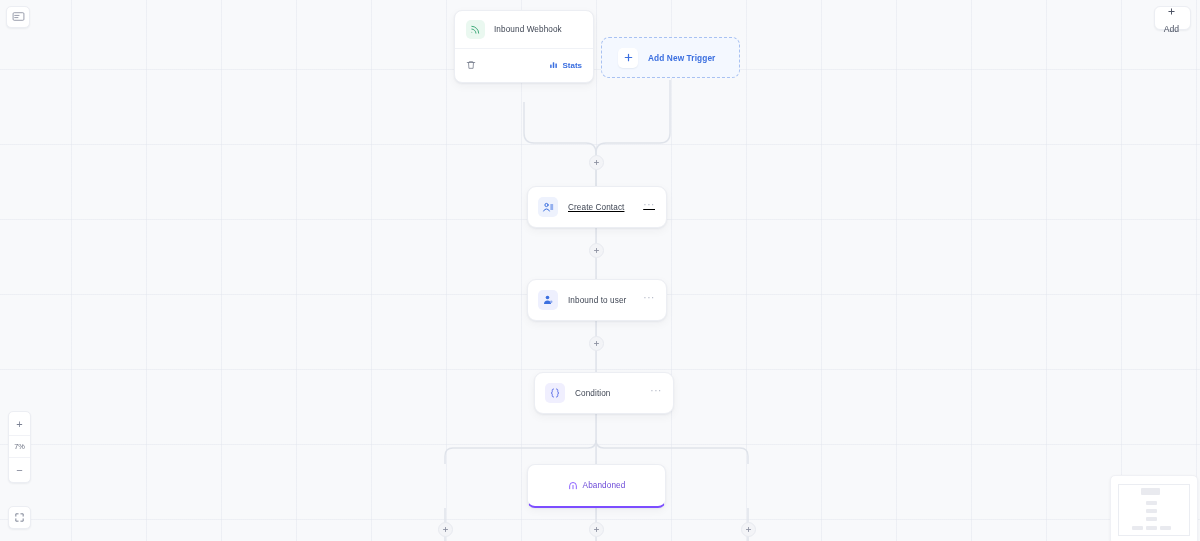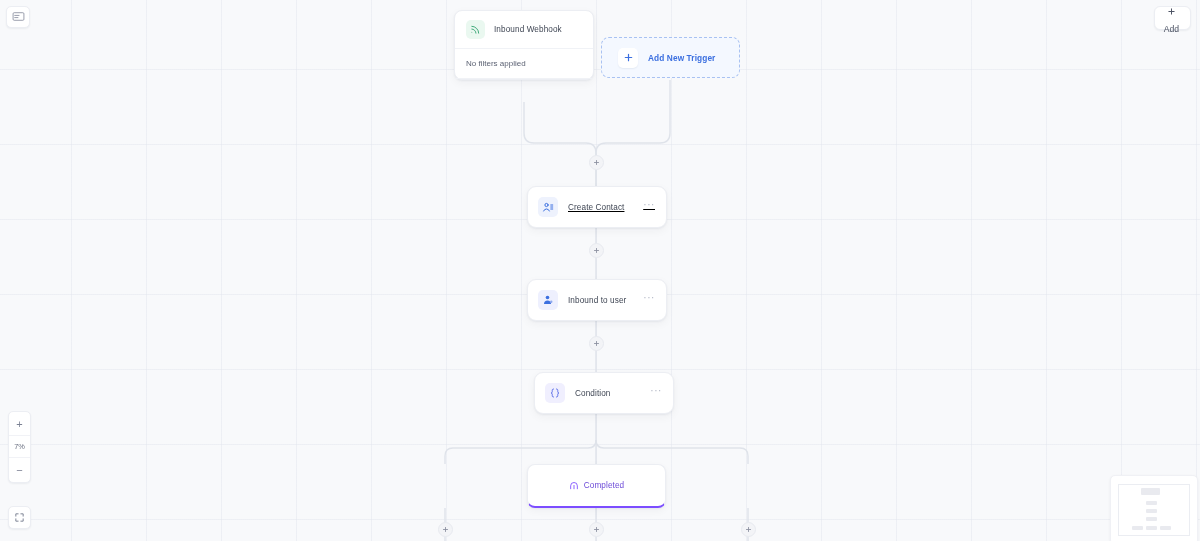--- a/index.html
+++ b/index.html
@@ -234,21 +234,37 @@
     <div class="trig-head">
       <span class="trig-ico">
         <svg width="11" height="11" viewBox="0 0 24 24" fill="none" stroke="#3aa776" stroke-width="2.1" stroke-linecap="round">
           <path d="M4 19a1 1 0 100-2 1 1 0 000 2z" fill="#3aa776" stroke="none"></path>
           <path d="M4 11a9 9 0 019 9"></path>
           <path d="M4 5a15 15 0 0115 15"></path>
         </svg>
       </span>
       <span class="trig-title">Inbound Webhook</span>
     </div>
-    <div class="trig-body">No filters applied</div>
+    <div class="trig-foot">
+      <span>
+        <svg width="10" height="10" viewBox="0 0 24 24" fill="none" stroke="#767c8c" stroke-width="1.9" stroke-linecap="round">
+          <path d="M3 6h18M8 6V4h8v2M6 6l1 14h10l1-14"></path>
+        </svg>
+      </span>
+      <span class="stats-link">
+        <span>
+          <svg width="9" height="9" viewBox="0 0 24 24" fill="#3b6fe0">
+            <rect x="3" y="12" width="4" height="9" rx="1"></rect>
+            <rect x="10" y="6" width="4" height="15" rx="1"></rect>
+            <rect x="17" y="9" width="4" height="12" rx="1"></rect>
+          </svg>
+        </span>
+        <span>Stats</span>
+      </span>
+    </div>
   </div>
 
   <div id="add-trigger-node">
     <span class="plus-chip">
       <svg width="11" height="11" viewBox="0 0 24 24" fill="none" stroke="#3b6fe0" stroke-width="2.6" stroke-linecap="round">
         <path d="M12 5v14M5 12h14"></path>
       </svg>
     </span>
     <span class="add-trigger-label">Add New Trigger</span>
   </div>
@@ -290,21 +306,21 @@
 
 
   <div class="branch" id="branch-completed">
     <div class="branch-head">
       <span>
         <svg width="10" height="10" viewBox="0 0 24 24" fill="none" stroke="#7c4dff" stroke-width="2.1" stroke-linecap="round">
           <path d="M4 21V14a8 8 0 0116 0v7"></path>
           <path d="M12 21v-8"></path>
         </svg>
       </span>
-      <span class="branch-name">Completed</span>
+      <span class="branch-name">Abandoned</span>
     </div>
   </div>
 
 
   <div class="edge-plus" style="left:589px; top:155px;">
     <svg width="7" height="7" viewBox="0 0 24 24" fill="none" stroke="#8b90a0" stroke-width="3" stroke-linecap="round">
         <path d="M12 5v14M5 12h14"></path>
       </svg>
   </div>
   <div class="edge-plus" style="left:589px; top:243px;">

